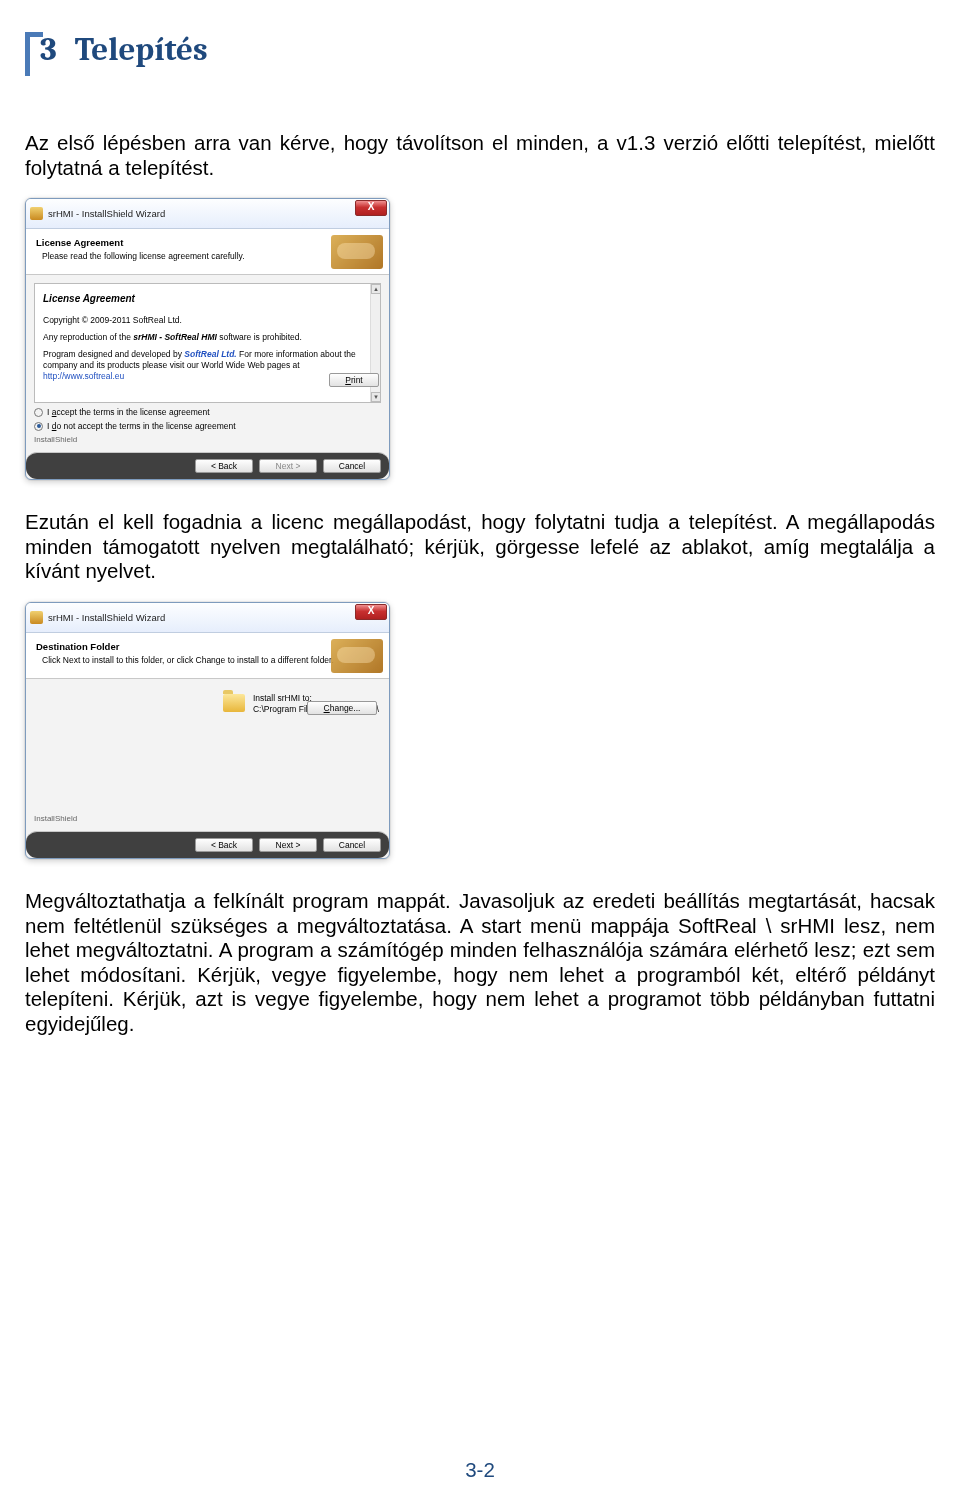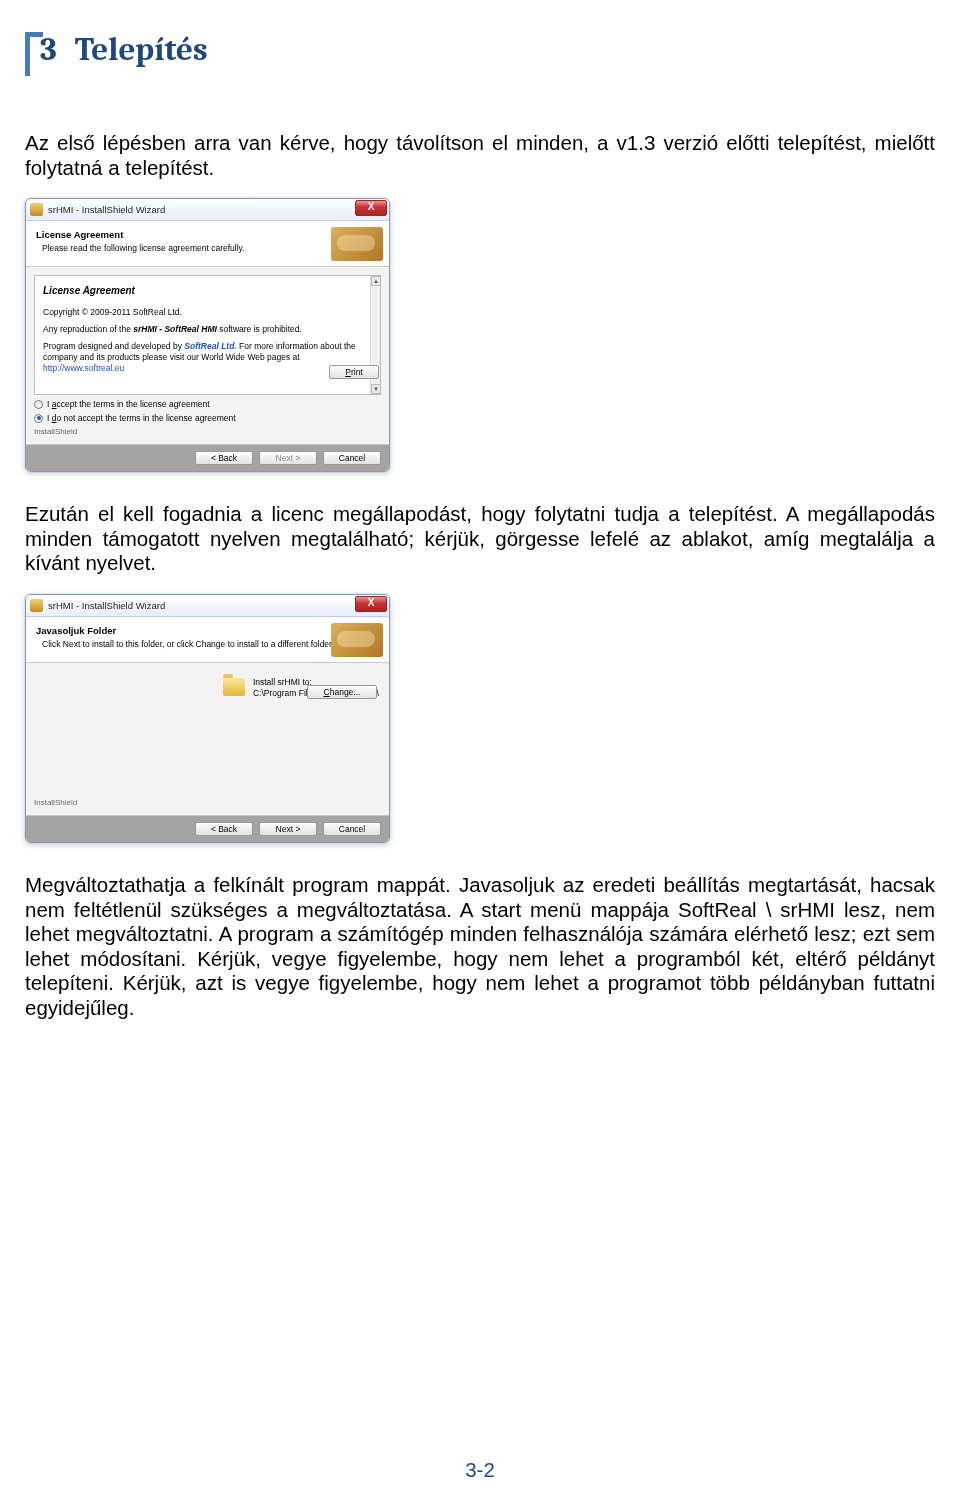--- a/index.html
+++ b/index.html
@@ -52,21 +52,21 @@
     border: 1px solid #7e9bbd;
     border-radius: 6px;
     box-shadow: 0 0 0 1px rgba(0,0,0,0.05), 0 2px 6px rgba(0,0,0,0.2);
     font-size: 9px;
     margin-bottom: 30px;
     overflow: hidden;
   }
   .titlebar {
     background: linear-gradient(#fdfeff, #e6eefc);
     border-bottom: 1px solid #c0cde0;
-    height: 22px;
+    height: 30px;
     display: flex;
     align-items: center;
     padding: 0 4px;
     position: relative;
   }
   .title-icon {
     width: 13px; height: 13px;
     background: linear-gradient(#f0d070,#c98a20);
     border-radius: 2px;
     margin-right: 5px;
@@ -137,25 +137,26 @@
     background: linear-gradient(#fefefe,#e2e2e2);
     font-size: 8.5px;
     padding: 1px 8px;
     text-align: center;
     border-radius: 2px;
     display: inline-block;
   }
   .installshield-label { font-size:8px; color:#666; margin-top:4px; }
   .dlg-buttonbar {
     border-top: 1px solid #c8c8c8;
-    background: #a3a3a3;
+    background: #404040;
     padding: 6px 8px;
     display: flex;
     justify-content: flex-end;
     gap: 6px;
+    border-radius: 11px;
   }
   .dlg-buttonbar .small-btn { width: 58px; }
 
   
   .folder-row {
     display: flex; align-items: flex-start; gap: 8px;
     padding: 6px 2px 4px 2px;
     font-size: 8.5px;
     justify-content: flex-end;
   }
@@ -249,21 +250,21 @@
 
 <p class="para">Ezután el kell fogadnia a licenc megállapodást, hogy folytatni tudja a telepítést. A megállapodás minden támogatott nyelven megtalálható; kérjük, görgesse lefelé az ablakot, amíg megtalálja a kívánt nyelvet.</p>
 
 <div class="dialog">
   <div class="titlebar">
     <div class="title-icon"></div>
     <span class="titlebar-text">srHMI - InstallShield Wizard</span>
     <div class="close-btn">X</div>
   </div>
   <div class="dlg-header">
-    <div class="dlg-header-title">Javasoljuk Folder</div>
+    <div class="dlg-header-title">Destination Folder</div>
     <div class="dlg-header-sub">Click Next to install to this folder, or click Change to install to a different folder.</div>
     <div class="brand-logo"></div>
   </div>
   <div class="dlg-body">
     <div class="folder-row">
       <div class="folder-icon"></div>
       <div class="folder-text">
         <div>Install srHMI to:</div>
         <div>C:\Program Files\SoftReal\srHMI\</div>
       </div>

